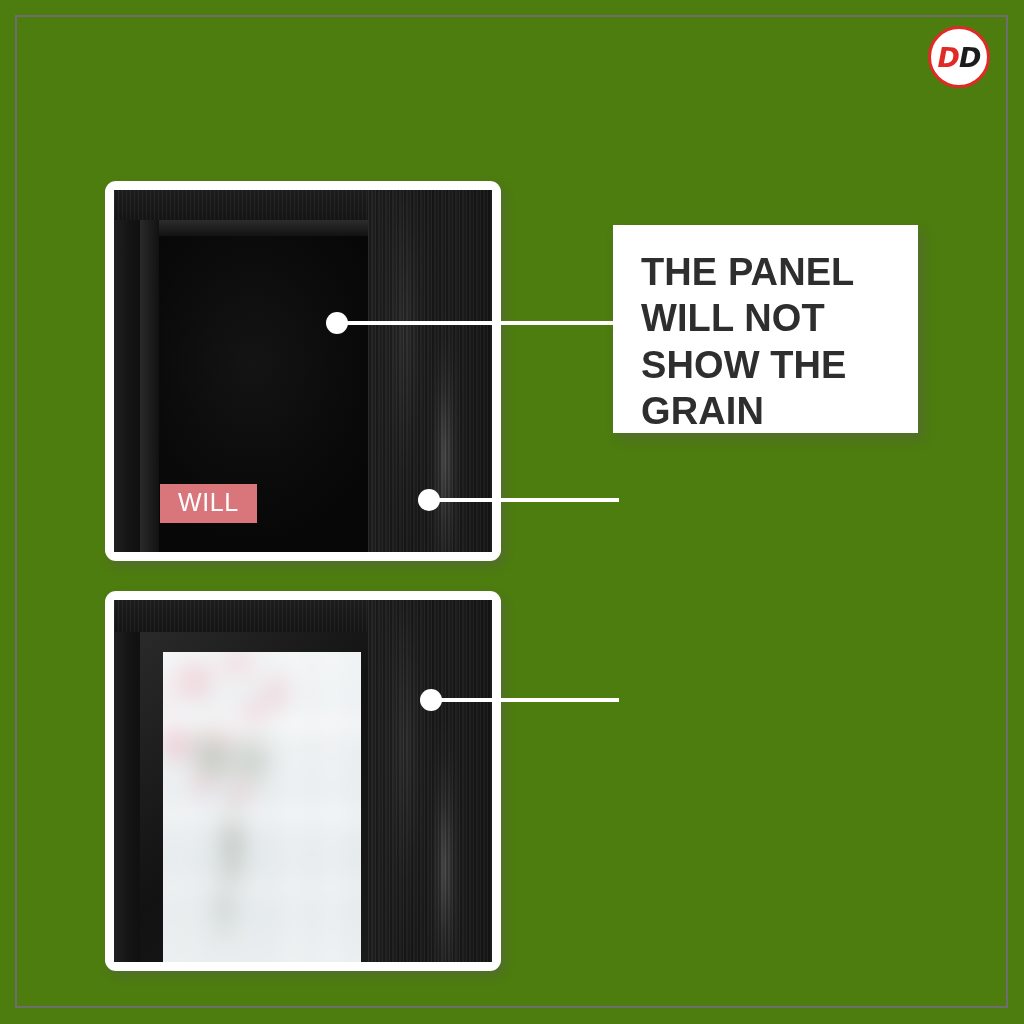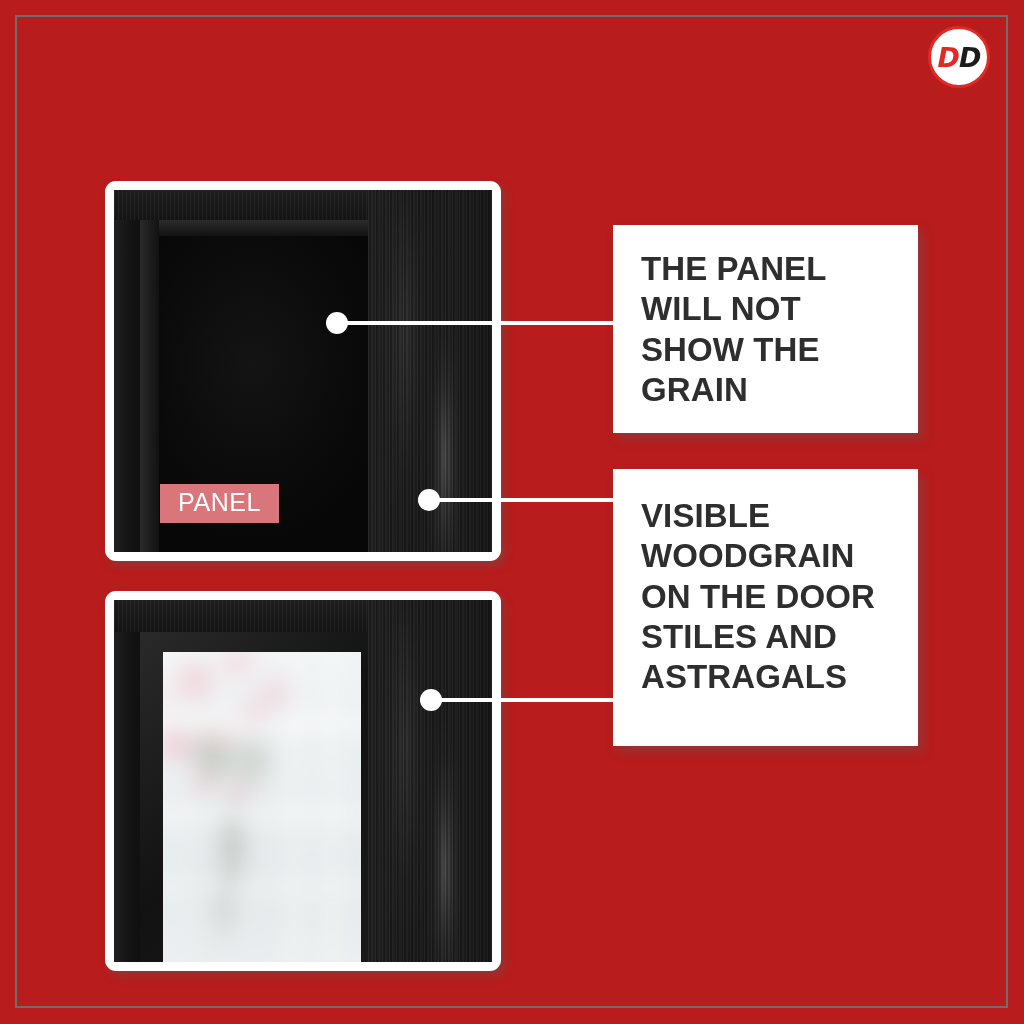--- a/index.html
+++ b/index.html
@@ -4,21 +4,21 @@
 <style>
   html, body {
     margin: 0;
     padding: 0;
     background: #b2b2b2;
   }
   #stage {
     position: relative;
     width: 1024px;
     height: 1024px;
-    background: #b91c1c;
+    background: #4d7c0f;
     font-family: "Liberation Sans", sans-serif;
     overflow: hidden;
   }
 
   
   #outer-frame {
     position: absolute;
     left: 15px;
     top: 15px;
     width: 993px;
@@ -274,21 +274,21 @@
     position: absolute;
     background: #ffffff;
     box-shadow: 5px 6px 10px rgba(90,90,90,0.40);
     z-index: 30;
     box-sizing: border-box;
   }
   #callout-1 { left: 613px; top: 225px; width: 305px; height: 208px; padding: 24px 22px 0 28px; }
   #callout-2 { left: 613px; top: 469px; width: 305px; height: 277px; padding: 27px 18px 0 28px; }
   .callout .txt {
     color: #2e2e2e;
-    font-size: 33px;
+    font-size: 38px;
     font-weight: 700;
     line-height: 1.22;
     letter-spacing: 0.1px;
   }
 </style>
 </head>
 <body>
 
 <div id="stage">
 
@@ -305,21 +305,21 @@
     <div class="img-inner">
       <div class="jamb" style="width:26px;"></div>
       <div class="rail" style="height:30px;"></div>
       <div class="stile" style="left:254px; right:0;"></div>
       <div id="panel-recess" style="left:26px; top:30px; width:228px; bottom:0;"></div>
       <div id="panel-bevel-t" style="left:26px; top:30px; width:228px; height:16px;"></div>
       <div id="panel-bevel-l" style="left:26px; top:30px; width:19px; bottom:0;"></div>
       <div id="panel-face" style="left:45px; top:46px; width:209px; bottom:0;"></div>
     </div>
   </div>
-  <div class="tag" id="tag-panel">PANEL</div>
+  <div class="tag" id="tag-panel">WILL</div>
 
   <div class="img-card" id="card-glass">
     <div class="img-inner">
       <div class="jamb" style="width:26px;"></div>
       <div class="rail" style="height:32px;"></div>
       <div class="stile" style="left:254px; right:0;"></div>
       <div id="glass-frame" style="left:26px; top:32px; width:228px; bottom:0;"></div>
       <div id="glass-pane" style="left:49px; top:52px; width:198px; bottom:0;">
         <div id="glass-scene"></div>
         <div id="glass-sheen"></div>
@@ -330,17 +330,14 @@
   <div class="line" id="line-1"></div>
   <div class="dot" id="dot-1"></div>
   <div class="line" id="line-2"></div>
   <div class="dot" id="dot-2"></div>
   <div class="line" id="line-3"></div>
   <div class="dot" id="dot-3"></div>
 
   <div class="callout" id="callout-1">
     <div class="txt">THE PANEL WILL NOT SHOW THE GRAIN</div>
   </div>
-  <div class="callout" id="callout-2">
-    <div class="txt">VISIBLE WOODGRAIN ON THE DOOR STILES AND ASTRAGALS</div>
-  </div>
 
 </div>
 
 </body></html>

